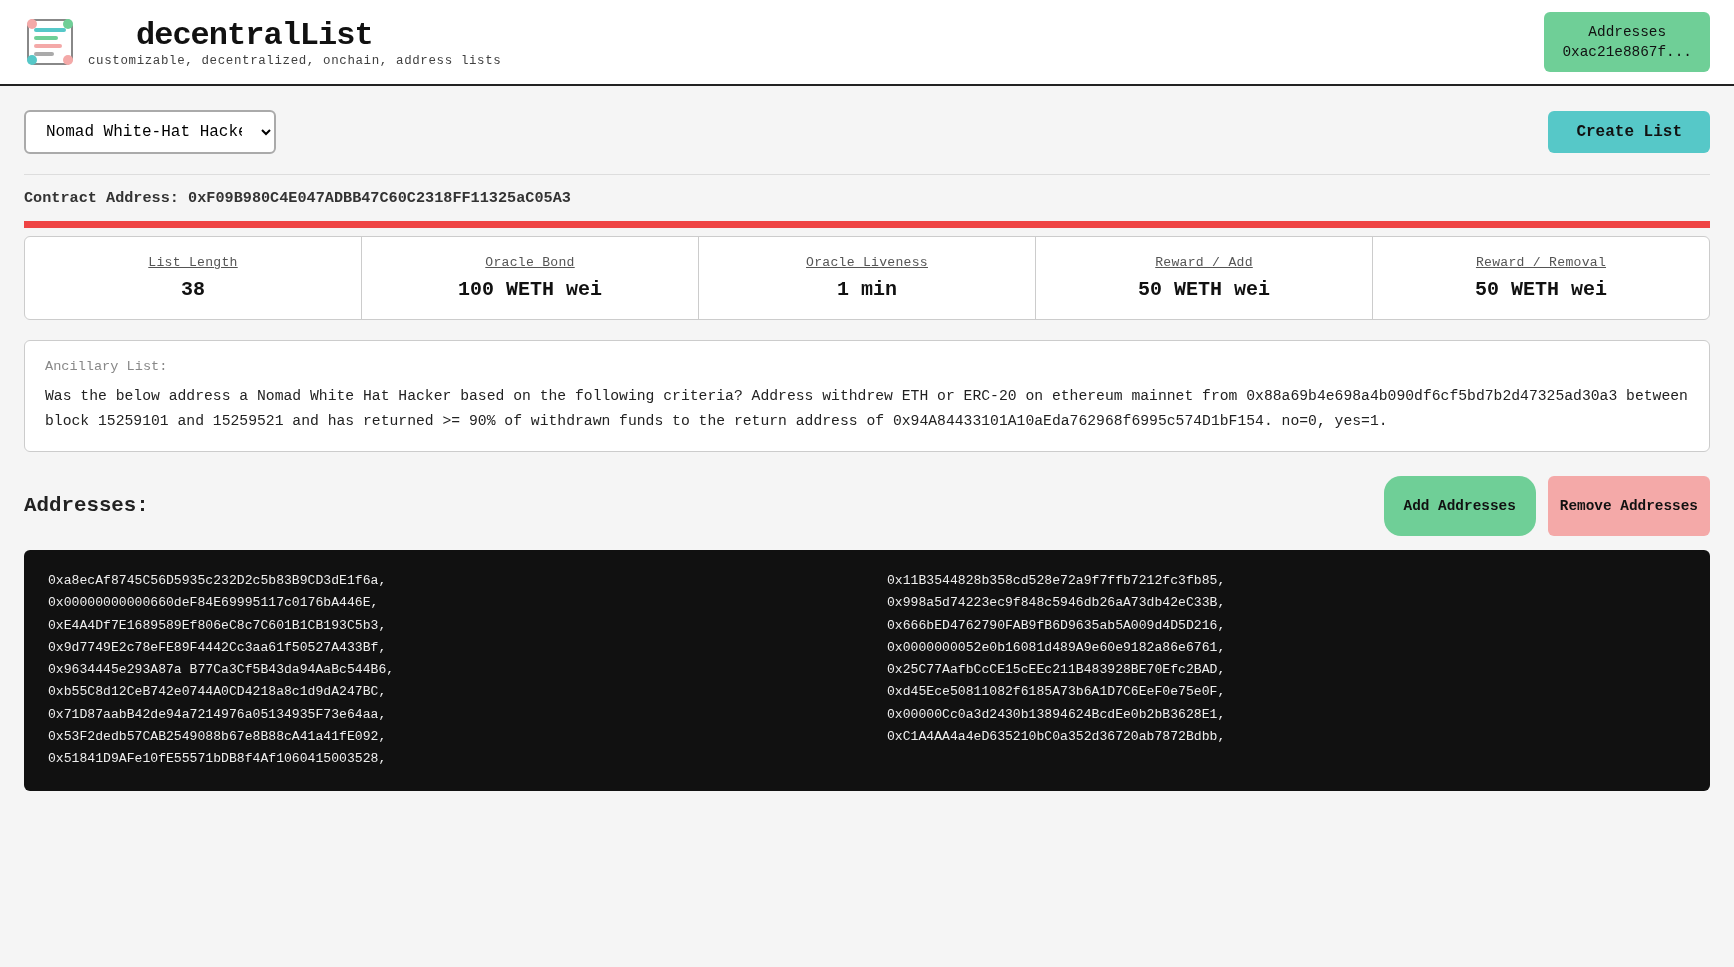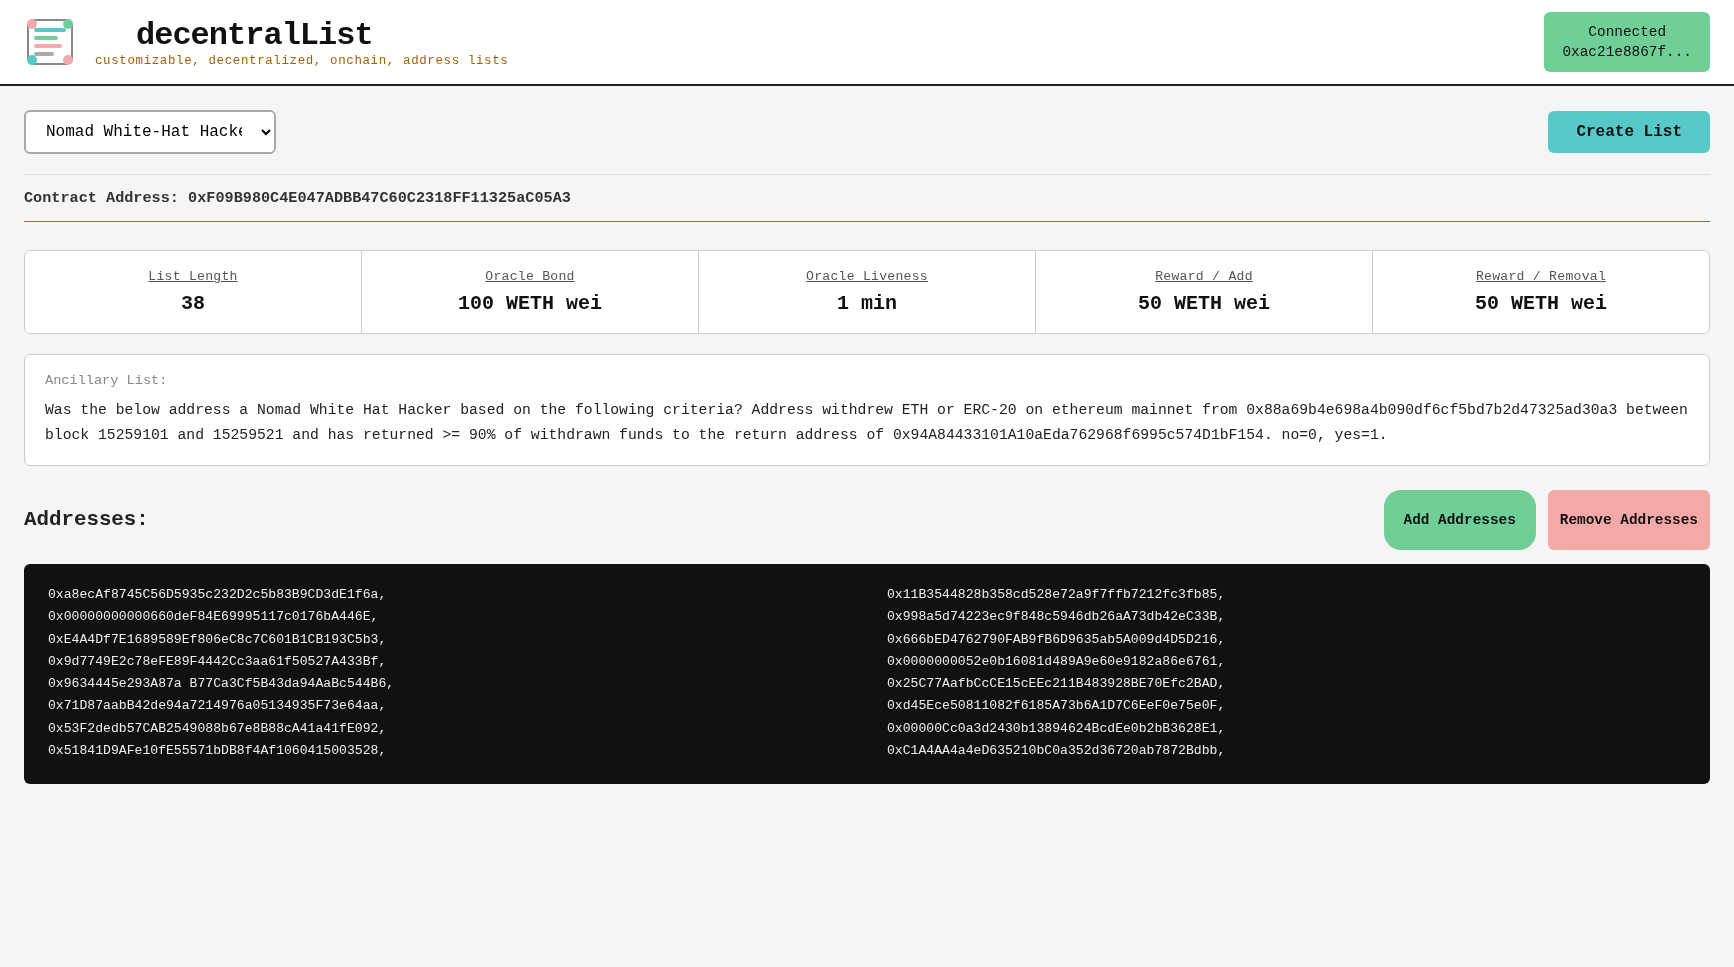--- a/index.html
+++ b/index.html
@@ -29,23 +29,22 @@
     .logo-text h1 {
       font-size: 2rem;
       font-weight: 700;
       letter-spacing: -1px;
       color: #111;
       font-family: 'Courier New', Courier, monospace;
       margin-left: 48px;
     }
     .logo-text p {
       font-size: 0.78rem;
-      color: #a16207;
+      color: #404040;
       letter-spacing: 0.05em;
-      margin-left: 7px;
     }
     .connected-btn {
       background: #6fcf97;
       border: none;
       border-radius: 6px;
       padding: 10px 18px;
       font-family: 'Courier New', Courier, monospace;
       font-size: 0.9rem;
       cursor: pointer;
       color: #111;
@@ -78,25 +77,25 @@
       border-radius: 6px;
       padding: 12px 28px;
       font-family: 'Courier New', Courier, monospace;
       font-size: 1rem;
       cursor: pointer;
       color: #111;
       font-weight: 600;
     }
     .contract-address {
       font-size: 0.95rem;
-      margin-bottom: 28px;
+      margin-bottom: 8px;
       color: #333;
       padding: 14px 0;
       border-top: 1px solid #ddd;
-      border-bottom: 1px solid #ef4444;
+      border-bottom: 7px solid #ef4444;
     }
     .contract-address span {
       font-weight: 700;
     }
     .stats-row {
       display: flex;
       gap: 0;
       margin-bottom: 20px;
       border: 1px solid #ccc;
       border-radius: 6px;
@@ -208,21 +207,21 @@
       <circle cx="44" cy="8" r="5" fill="#6fcf97"></circle>
       <circle cx="8" cy="44" r="5" fill="#56c8c8"></circle>
       <circle cx="44" cy="44" r="5" fill="#f4a9a8"></circle>
     </svg>
     <div class="logo-text">
       <h1>decentralList</h1>
       <p>customizable, decentralized, onchain, address lists</p>
     </div>
   </div>
   <button class="connected-btn">
-    <div>Connected</div>
+    <div>Addresses</div>
     <div>0xac21e8867f...</div>
   </button>
 </header>
 
 <div class="main-content">
 
   <div class="top-row">
     <select class="list-select"><option>Nomad White-Hat Hackers</option></select>
     <button class="create-list-btn">Create List</button>
   </div>
@@ -268,20 +267,21 @@
     </div>
   </div>
 
   <div class="addresses-box" id="addresses-grid">
   <div>
         <div class="addr-item">0xa8ecAf8745C56D5935c232D2c5b83B9CD3dE1f6a,</div>
         <div class="addr-item">0x00000000000660deF84E69995117c0176bA446E,</div>
         <div class="addr-item">0xE4A4Df7E1689589Ef806eC8c7C601B1CB193C5b3,</div>
         <div class="addr-item">0x9d7749E2c78eFE89F4442Cc3aa61f50527A433Bf,</div>
         <div class="addr-item">0x9634445e293A87a B77Ca3Cf5B43da94AaBc544B6,</div>
+        <div class="addr-item">0xb55C8d12CeB742e0744A0CD4218a8c1d9dA247BC,</div>
         <div class="addr-item">0x71D87aabB42de94a7214976a05134935F73e64aa,</div>
         <div class="addr-item">0x53F2dedb57CAB2549088b67e8B88cA41a41fE092,</div>
         <div class="addr-item">0x51841D9AFe10fE55571bDB8f4Af1060415003528,</div>
       </div>
       <div>
         <div class="addr-item">0x11B3544828b358cd528e72a9f7ffb7212fc3fb85,</div>
         <div class="addr-item">0x998a5d74223ec9f848c5946db26aA73db42eC33B,</div>
         <div class="addr-item">0x666bED4762790FAB9fB6D9635ab5A009d4D5D216,</div>
         <div class="addr-item">0x0000000052e0b16081d489A9e60e9182a86e6761,</div>
         <div class="addr-item">0x25C77AafbCcCE15cEEc211B483928BE70Efc2BAD,</div>

